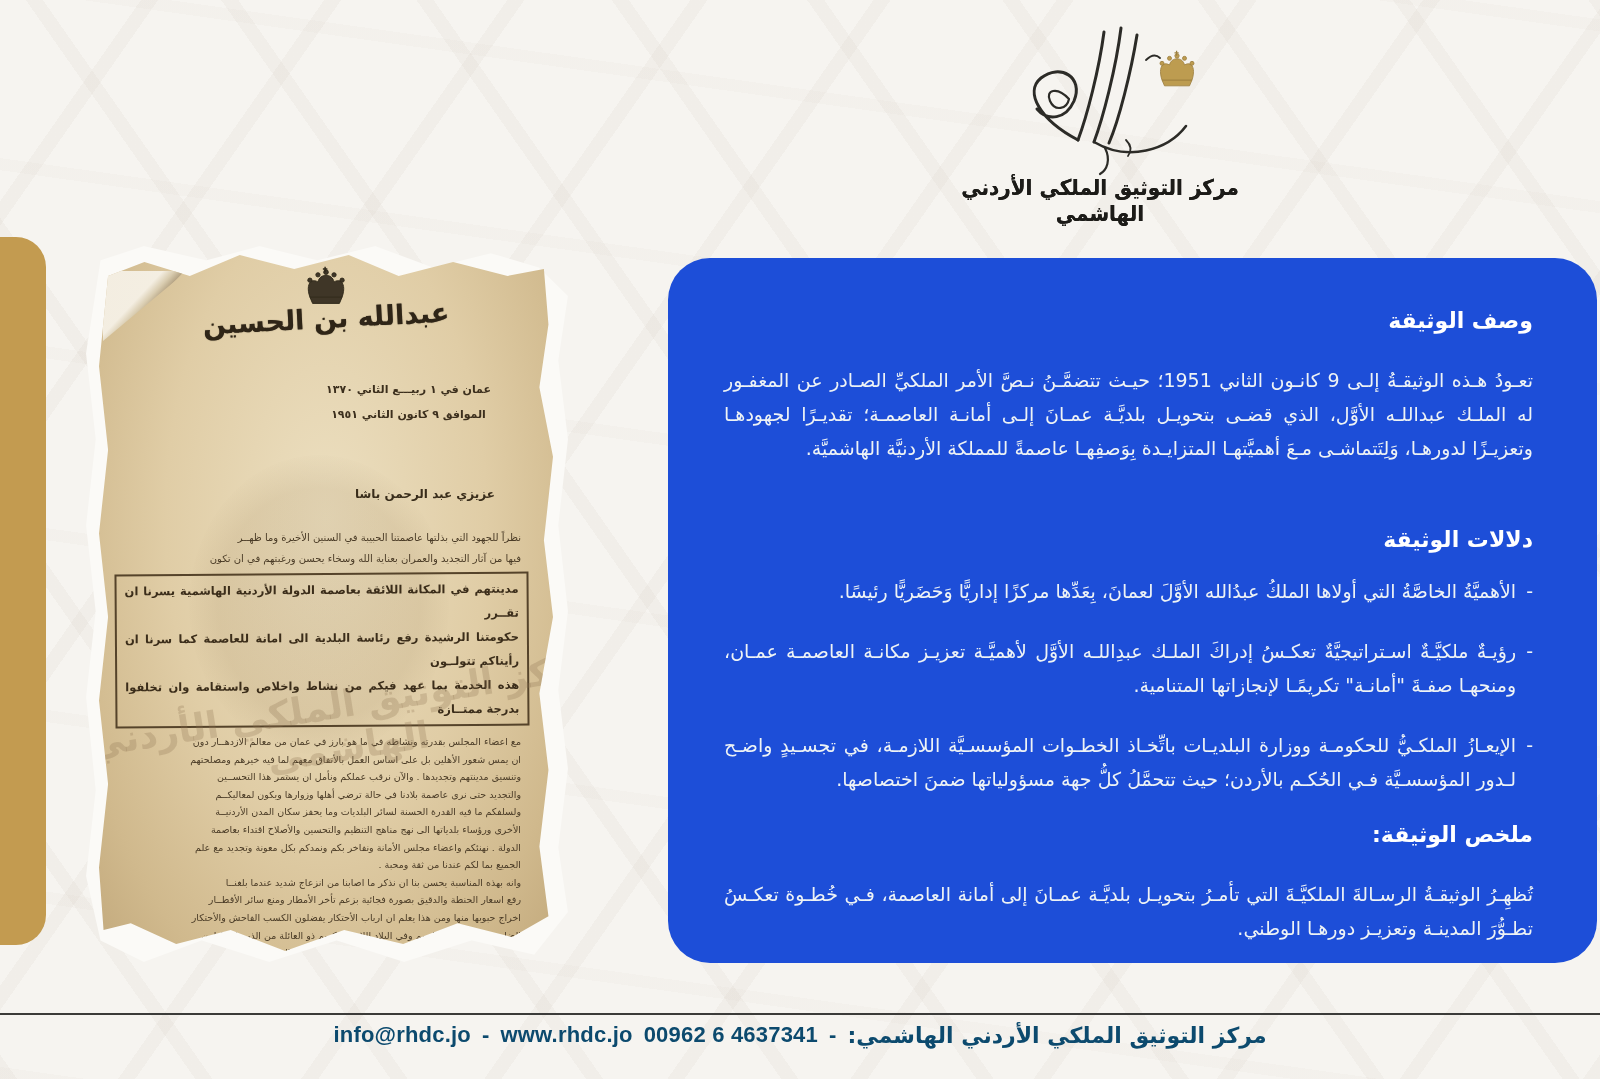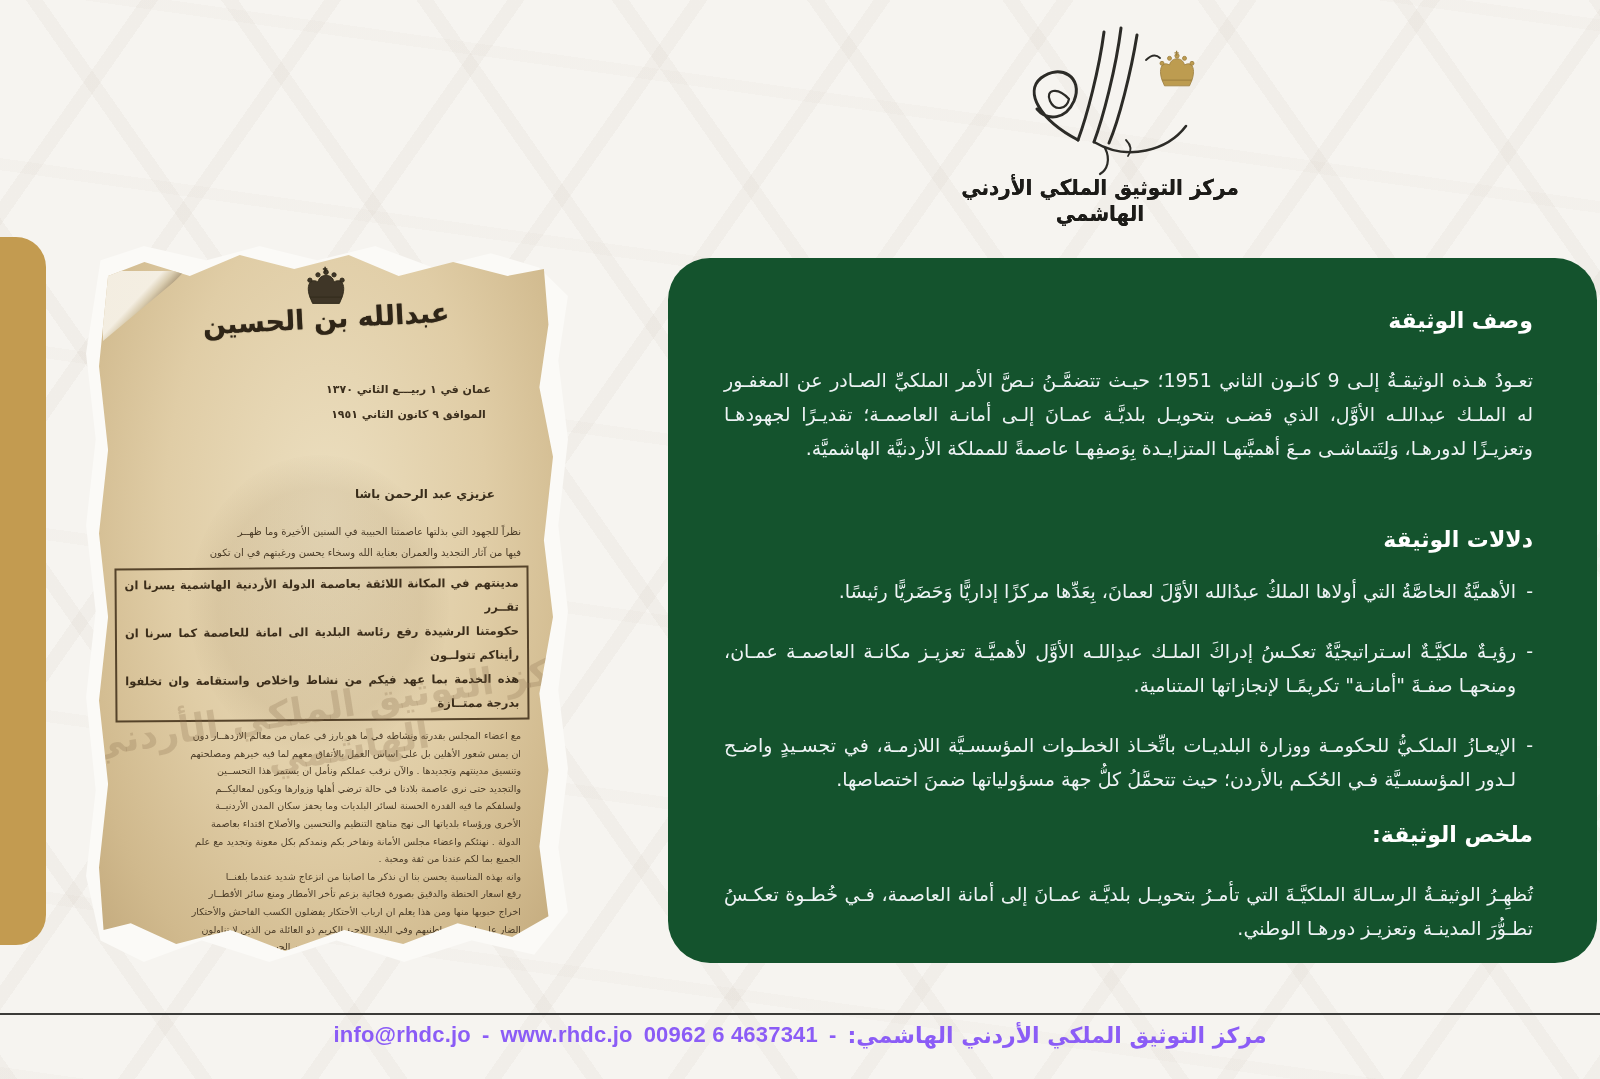--- a/index.html
+++ b/index.html
@@ -47,21 +47,21 @@
   }
   .doc-dates{
     position:absolute;top:122px;right:62px;text-align:center;
     font-size:11px;line-height:25px;font-weight:600;color:#3c2f1d;
   }
   .doc-salutation{
     position:absolute;top:232px;right:58px;
     font-size:12px;font-weight:bold;color:#392d1b;
   }
   .doc-body{
-    position:absolute;top:266px;left:20px;right:32px;
+    position:absolute;top:272px;left:20px;right:32px;
     color:#4a3b26;text-align:justify;text-align-last:right;
   }
   .doc-line{font-size:10px;line-height:21px;}
   .doc-box{
     border:2px solid #55432a;margin:4px -8px 6px -4px;padding:3px 8px;
     transform:rotate(-.4deg);
   }
   .doc-box .doc-line{font-size:11.5px;line-height:24px;font-weight:bold;color:#3b2d1a;}
   .doc-line.small{font-size:9.5px;line-height:17.6px;}
   .doc-watermark{
@@ -71,21 +71,21 @@
     letter-spacing:1px;pointer-events:none;
   }
   .doc-ghost{
     position:absolute;top:200px;left:90px;width:260px;height:300px;border-radius:50%;
     background:radial-gradient(ellipse at center, rgba(160,135,95,.16) 0 55%, rgba(160,135,95,0) 72%);
     pointer-events:none;
   }
   
   .panel{
     position:absolute;z-index:2;left:668px;top:258px;width:929px;height:705px;
-    background:#14532d;border-radius:42px;box-sizing:border-box;
+    background:#1d4ed8;border-radius:42px;box-sizing:border-box;
     padding:50px 64px 40px 56px;color:#eef3f5;
   }
   .panel h2{
     margin:0;font-size:22px;font-weight:bold;color:#ffffff;
   }
   .panel p{
     margin:30px 0 0 0;font-size:19px;line-height:34px;text-align:justify;
   }
   .panel h2.gap{margin-top:62px;}
   .panel h2.gap2{margin-top:24px;}
@@ -100,21 +100,21 @@
   .logo-name{
     position:absolute;left:0;right:0;top:158px;text-align:center;
     font-size:20px;font-weight:bold;color:#1c1b18;transform:scaleY(1.08);
     text-shadow:0 0 .5px #1c1b18;
   }
   
   .footer-line{position:absolute;z-index:2;left:0;top:1013px;width:1600px;height:2px;background:#3b3b39;}
   .footer{
     position:absolute;z-index:2;left:0;top:1022px;width:1600px;
     display:flex;justify-content:center;align-items:center;gap:11px;
-    color:#8b5cf6;font-size:22px;direction:ltr;
+    color:#0c4a6e;font-size:22px;direction:ltr;
   }
   .footer .latin{font-family:"Liberation Sans","DejaVu Sans",sans-serif;font-weight:600;letter-spacing:.2px;}
   .footer .ar{font-weight:bold;font-size:22px;}
 </style>
 </head>
 <body>
 
 <div class="bg-pattern"></div>
 
 <div class="gold-tab"></div>

